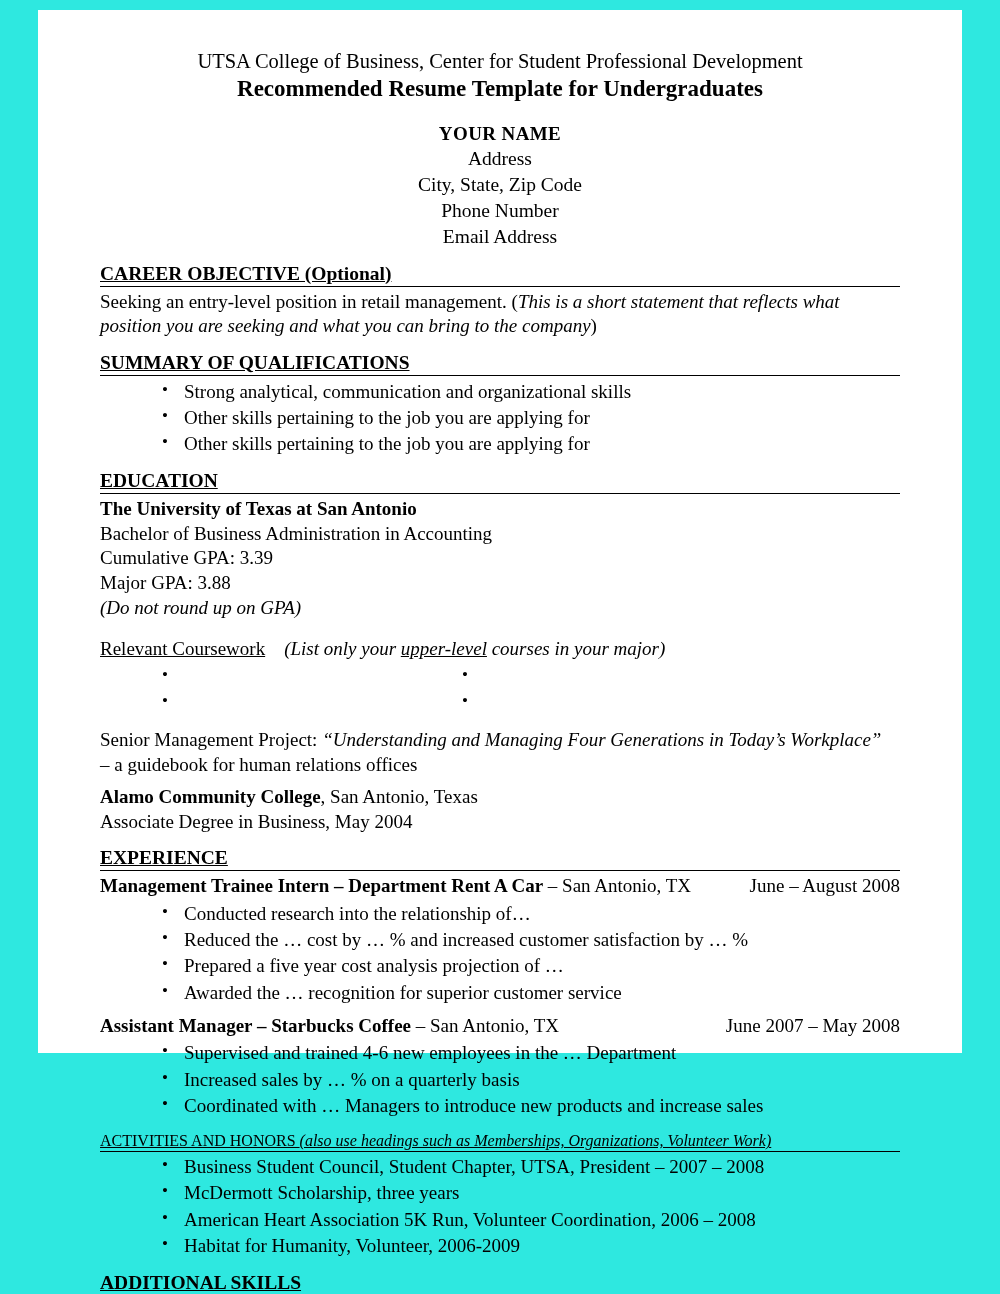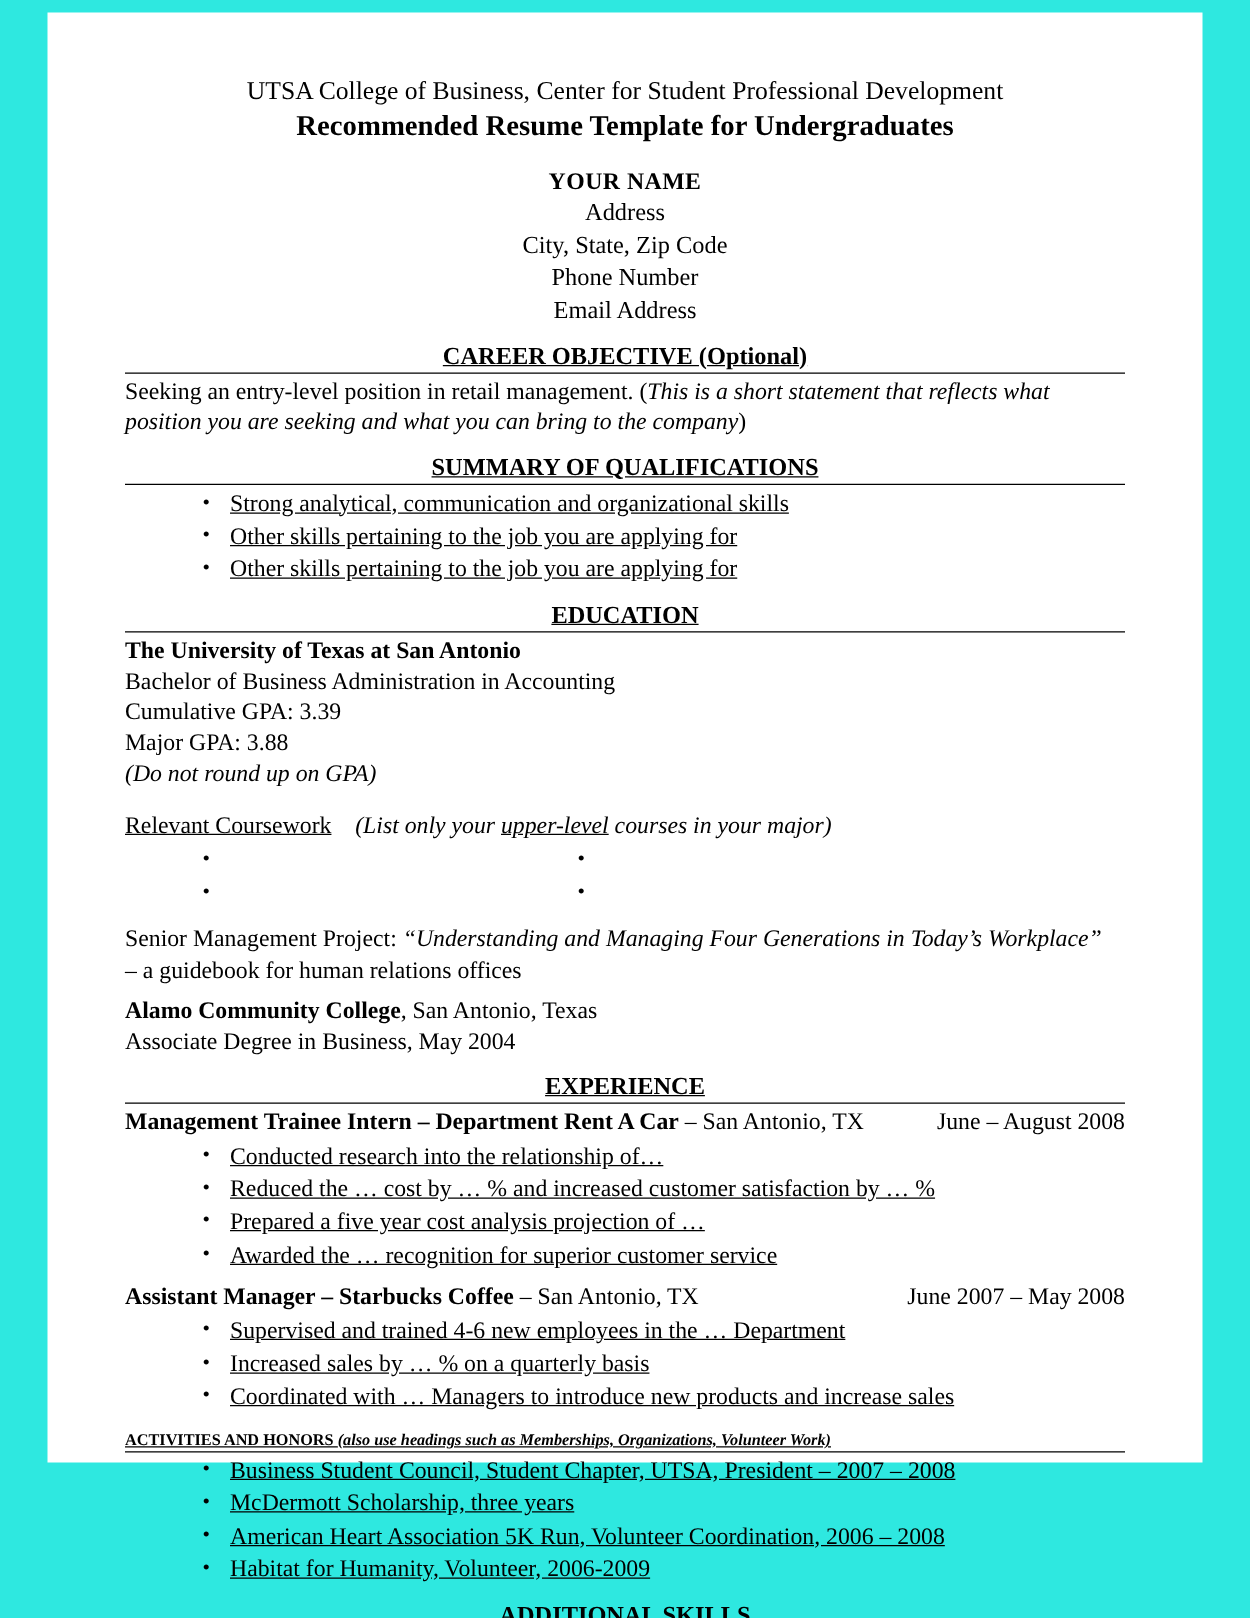--- a/index.html
+++ b/index.html
@@ -11,24 +11,24 @@
     height: 1294px;
     background: #2ee8e0;
     font-family: "Liberation Serif", serif;
     overflow: hidden;
   }
   .page {
     position: absolute;
     left: 38px;
     top: 10px;
     width: 924px;
-    height: 1160px;
+    height: 1043px;
     background: #ffffff;
     box-sizing: border-box;
-    padding: 50px 62px 0 62px;
+    padding: 38px 62px 0 62px;
   }
   .doc-header {
     text-align: center;
     line-height: 1.28;
   }
   .doc-header .line1 {
     font-size: 20.5px;
   }
   .doc-header .line2 {
     font-size: 23px;
@@ -49,38 +49,36 @@
   }
   .section {
     margin-top: 13px;
   }
   .sec-head {
     font-size: 19.5px;
     font-weight: bold;
     border-bottom: 1.6px solid #000;
     padding-bottom: 1px;
     margin-bottom: 3px;
-    text-align: center;
   }
   .sec-head span.u {
     text-decoration: underline;
   }
   .body-text {
     font-size: 19px;
     line-height: 1.29;
   }
   .it { font-style: italic; }
   .bd { font-weight: bold; }
   .u  { text-decoration: underline; }
 
   ul.bullets {
     margin: 2px 0 0 0;
     padding: 0 0 0 62px;
     list-style: none;
-    text-decoration: underline;
   }
   ul.bullets li {
     font-size: 19px;
     line-height: 1.38;
     position: relative;
     padding-left: 22px;
   }
   ul.bullets li:before {
     content: "\2022";
     position: absolute;
@@ -121,22 +119,22 @@
     line-height: 1.55;
   }
   .spacer-sm { height: 14px; }
   .spacer-xs { height: 8px; }
   .exp-head {
     font-size: 19px;
     font-weight: bold;
   }
   .exp-head .norm { font-weight: normal; }
   .hdr-bar-act {
-    font-size: 13px;
-    font-weight: bold;
+    font-size: 16px;
+    font-weight: normal;
     border-bottom: 1.6px solid #000;
     padding-bottom: 1px;
   }
 </style>
 </head>
 <body>
 
 <div class="page">
 
   <div class="doc-header">

